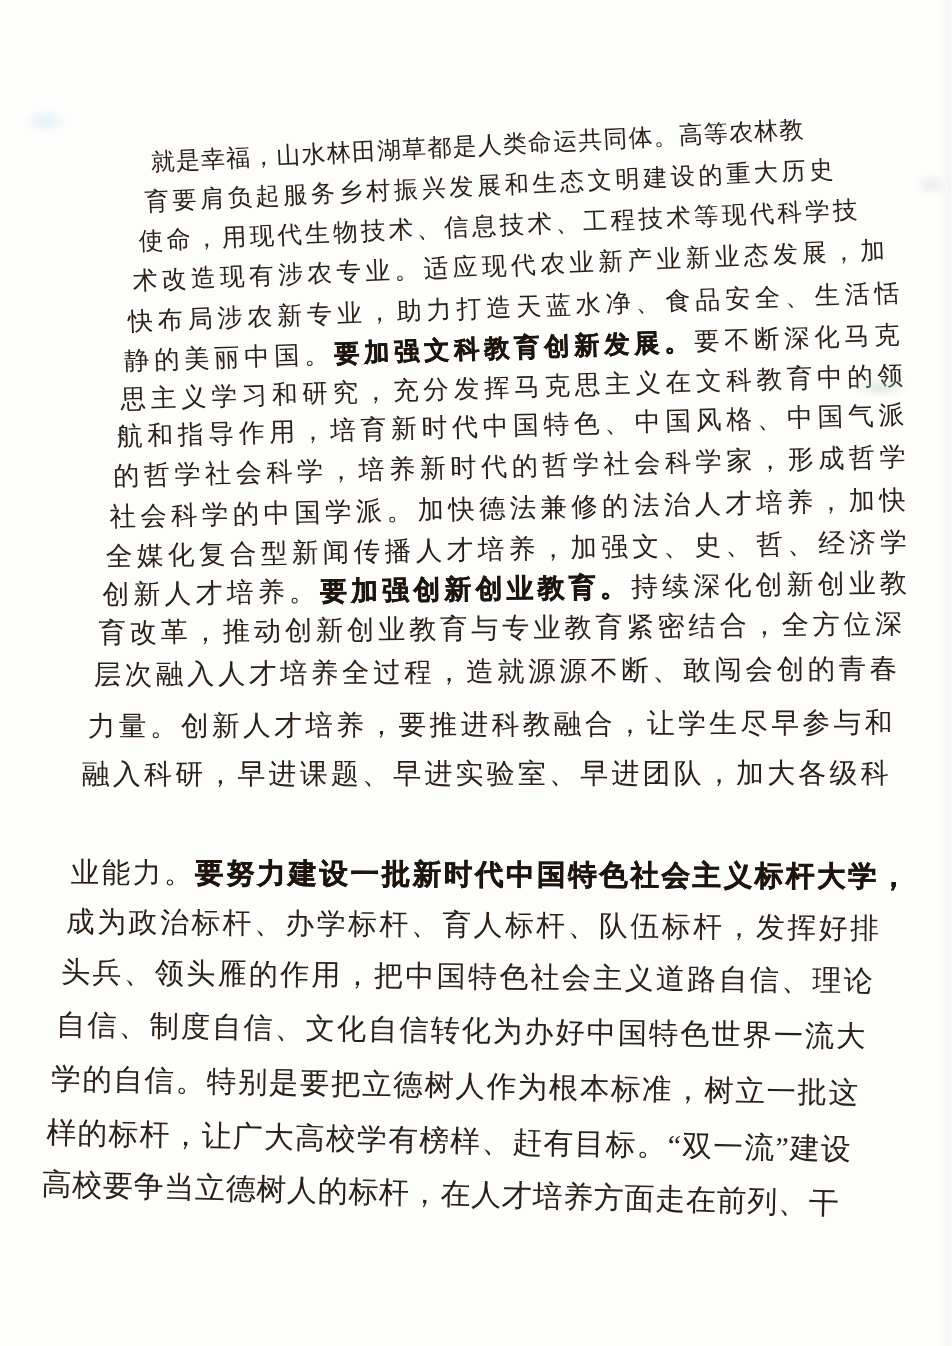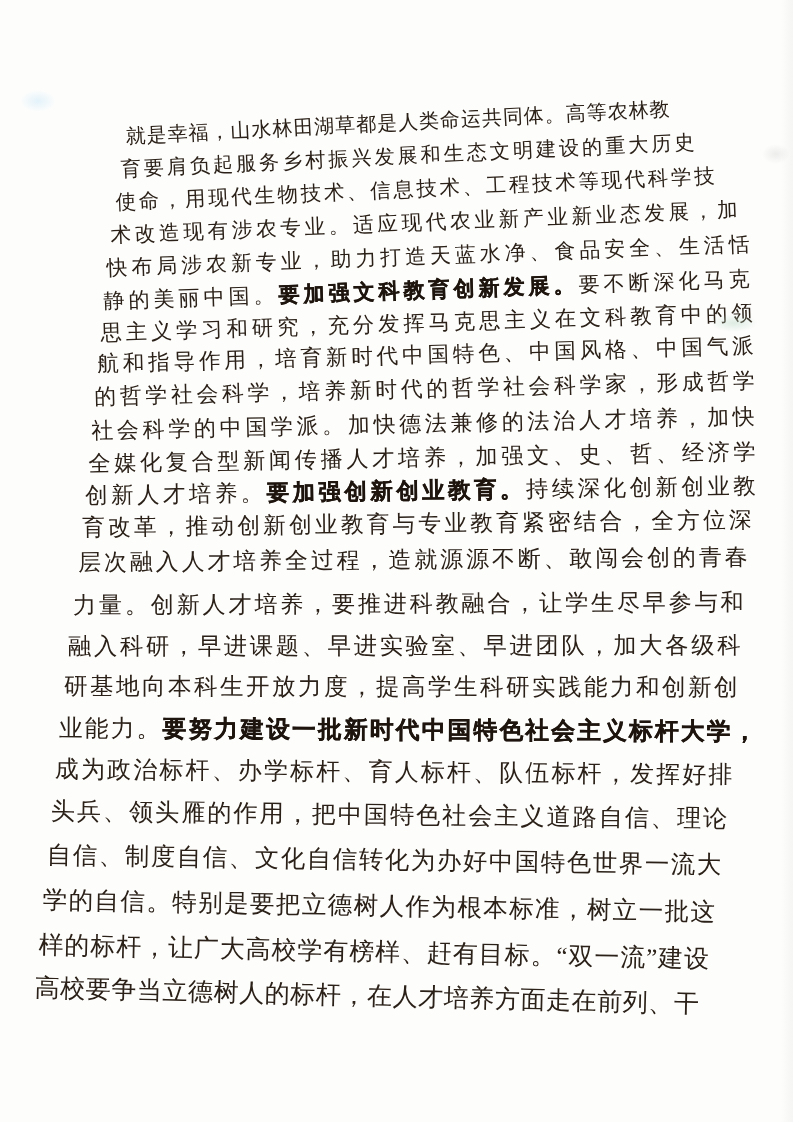--- a/index.html
+++ b/index.html
@@ -57,21 +57,20 @@
       <div class="line" style="top: 319px; left: 100px; width: 653px; font-size: 21.32px; transform: rotate(-1.78deg);"><span class="seg">思主义学习和研究，充分发挥马克思主义在文科教育中的领</span></div>
       <div class="line" style="top: 350px; left: 97px; width: 657px; font-size: 21.54px; transform: rotate(-1.59deg);"><span class="seg">航和指导作用，培育新时代中国特色、中国风格、中国气派</span></div>
       <div class="line" style="top: 383px; left: 94px; width: 661px; font-size: 21.76px; transform: rotate(-1.4deg);"><span class="seg">的哲学社会科学，培养新时代的哲学社会科学家，形成哲学</span></div>
       <div class="line" style="top: 416px; left: 91px; width: 664px; font-size: 21.98px; transform: rotate(-1.22deg);"><span class="seg">社会科学的中国学派。加快德法兼修的法治人才培养，加快</span></div>
       <div class="line" style="top: 449px; left: 88px; width: 668px; font-size: 22.2px; transform: rotate(-1.03deg);"><span class="seg">全媒化复合型新闻传播人才培养，加强文、史、哲、经济学</span></div>
       <div class="line" style="top: 481px; left: 85px; width: 671px; font-size: 22.42px; transform: rotate(-0.84deg);"><span class="seg">创新人才培养。</span><span class="seg bold">要加强创新创业教育。</span><span class="seg">持续深化创新创业教</span></div>
       <div class="line" style="top: 513px; left: 82px; width: 670px; font-size: 22.64px; transform: rotate(-0.66deg);"><span class="seg">育改革，推动创新创业教育与专业教育紧密结合，全方位深</span></div>
       <div class="line" style="top: 548px; left: 78px; width: 670px; font-size: 22.86px; transform: rotate(-0.47deg);"><span class="seg">层次融入人才培养全过程，造就源源不断、敢闯会创的青春</span></div>
       <div class="line" style="top: 590px; left: 73px; width: 671px; font-size: 23.08px; transform: rotate(-0.28deg);"><span class="seg">力量。创新人才培养，要推进科教融合，让学生尽早参与和</span></div>
       <div class="line" style="top: 631px; left: 68px; width: 673px; font-size: 23.3px; transform: rotate(-0.09deg);"><span class="seg">融入科研，早进课题、早进实验室、早进团队，加大各级科</span></div>
-      <div class="line" style="top: 671px; left: 64px; width: 674px; font-size: 23.52px; transform: rotate(0.09deg);"><span class="seg">研基地向本科生开放力度，提高学生科研实践能力和创新创</span></div>
       <div class="line" style="top: 712px; left: 59px; width: 698px; font-size: 23.74px; transform: rotate(0.28deg);"><span class="seg">业能力。</span><span class="seg bold">要努力建设一批新时代中国特色社会主义标杆大学，</span></div>
       <div class="line" style="top: 753px; left: 55px; width: 678px; font-size: 23.96px; transform: rotate(0.47deg);"><span class="seg">成为政治标杆、办学标杆、育人标杆、队伍标杆，发挥好排</span></div>
       <div class="line" style="top: 795px; left: 51px; width: 677px; font-size: 24.18px; transform: rotate(0.65deg);"><span class="seg">头兵、领头雁的作用，把中国特色社会主义道路自信、理论</span></div>
       <div class="line" style="top: 839px; left: 47px; width: 675px; font-size: 24.4px; transform: rotate(0.84deg);"><span class="seg">自信、制度自信、文化自信转化为办好中国特色世界一流大</span></div>
       <div class="line" style="top: 883px; left: 43px; width: 673px; font-size: 24.62px; transform: rotate(1.03deg);"><span class="seg">学的自信。特别是要把立德树人作为根本标准，树立一批这</span></div>
       <div class="line" style="top: 928px; left: 39px; width: 671px; font-size: 24.84px; transform: rotate(1.21deg);"><span class="seg">样的标杆，让广大高校学有榜样、赶有目标。“双一流”建设</span></div>
       <div class="line" style="top: 971px; left: 35px; width: 665px; font-size: 25.06px; transform: rotate(1.4deg);"><span class="seg">高校要争当立德树人的标杆，在人才培养方面走在前列、干</span></div>
     </div>
   <div class="smudge smudge-blue"></div>
   <div class="smudge smudge-green"></div>

